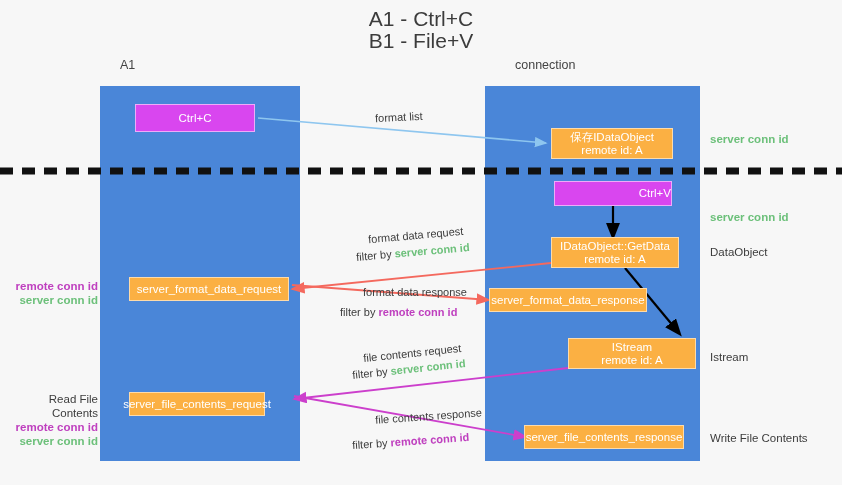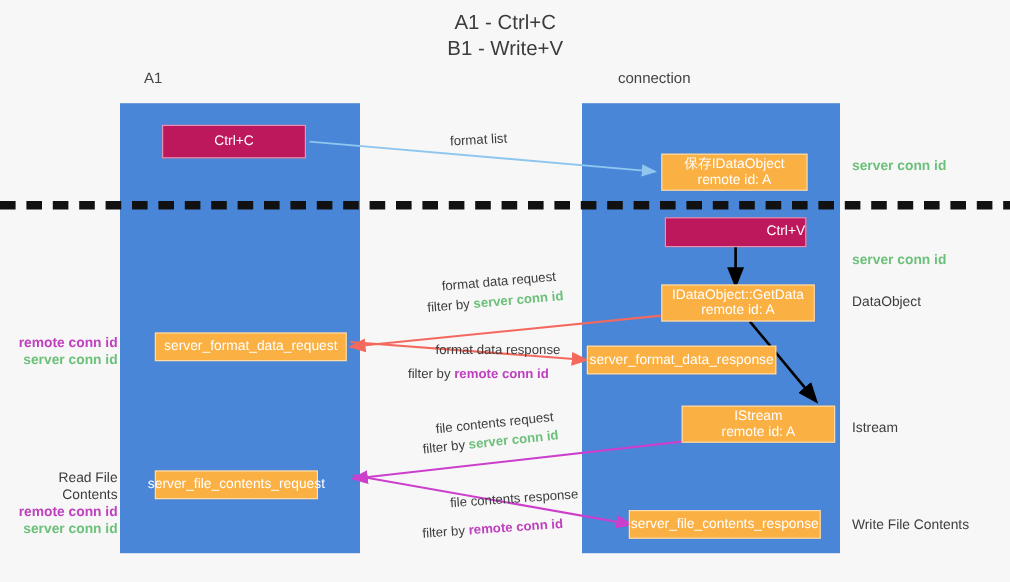--- a/index.html
+++ b/index.html
@@ -8,40 +8,40 @@
     background:#f7f7f7;
     font-family:"Liberation Sans","DejaVu Sans",sans-serif;
     position:relative;
     overflow:hidden;
   }
   #stage{position:absolute;left:0;top:0;width:842px;height:485px;}
 
   
   .title{
     position:absolute;left:0;top:8px;width:842px;
-    text-align:center;font-size:17px;color:#3c3c3c;line-height:22px;
+    text-align:center;font-size:21px;color:#3c3c3c;line-height:22px;
   }
 
   
   .col-head{
     position:absolute;font-size:12.5px;color:#444;
     line-height:15px;
   }
 
   
   .lane{position:absolute;background:#4a86d8;}
 
   
   .box{
     position:absolute;box-sizing:border-box;
     display:flex;align-items:center;justify-content:center;
     text-align:center;color:#ffffff;font-size:11.5px;line-height:13px;
     border:1px solid rgba(255,255,255,.55);
   }
-  .box.green{background:#be185d;}
+  .box.green{background:#d946ef;}
   .box.orange{background:#fbb043;}
 
   
   .ann{position:absolute;font-size:11.5px;line-height:14px;}
   .ann.dark{color:#3c3c3c;}
   .ann.green{color:#6cc07a;font-weight:bold;}
   .ann.purple{color:#bf40bf;font-weight:bold;}
 
   
   .elabel{
@@ -52,21 +52,21 @@
   .elabel .p{color:#bf40bf;font-weight:bold;}
   svg.overlay{position:absolute;left:0;top:0;width:842px;height:485px;pointer-events:none;}
 </style>
 </head>
 <body>
 
 <div id="stage">
 
   <div class="title">
     <div>A1 - Ctrl+C</div>
-    <div>B1 - Write+V</div>
+    <div>B1 - File+V</div>
   </div>
 
   <div class="col-head" style="left:120px;top:58px;width:160px;">
     <div>A1</div>
   </div>
   <div class="col-head" style="left:515px;top:58px;width:160px;">
     <div>connection</div>
   </div>
 
   <div class="lane" style="left:100px;top:86px;width:200px;height:375px;"></div>

